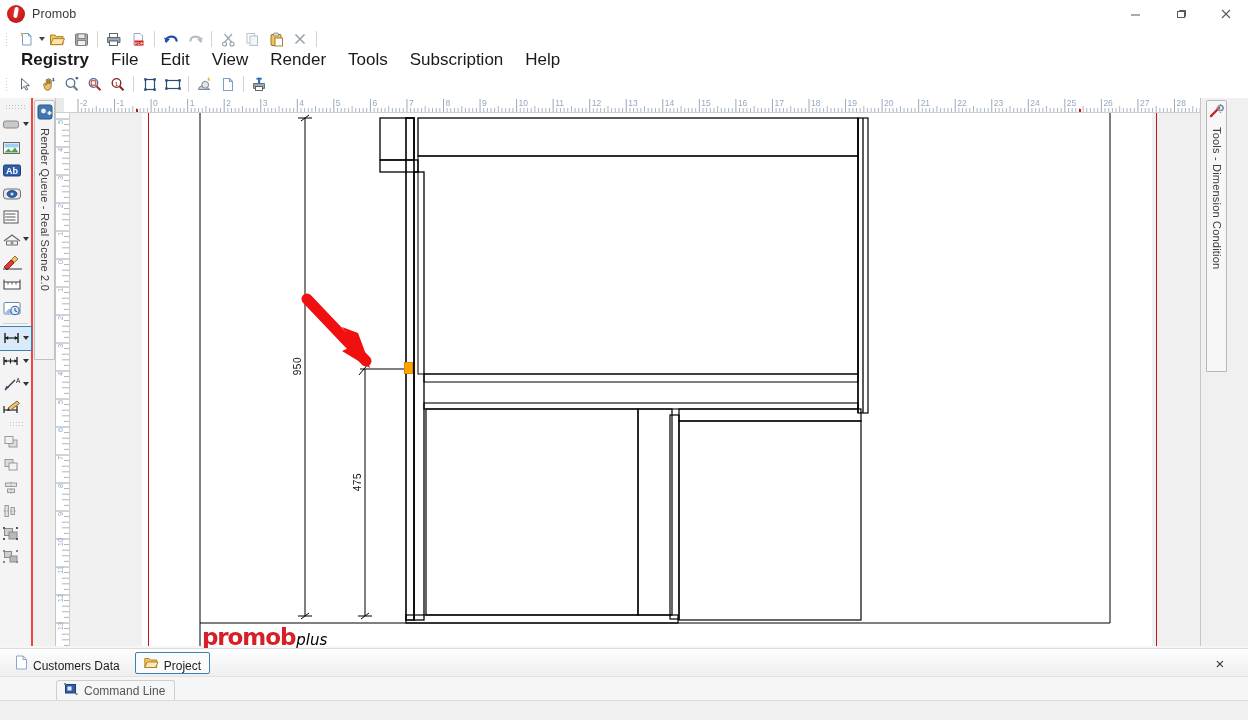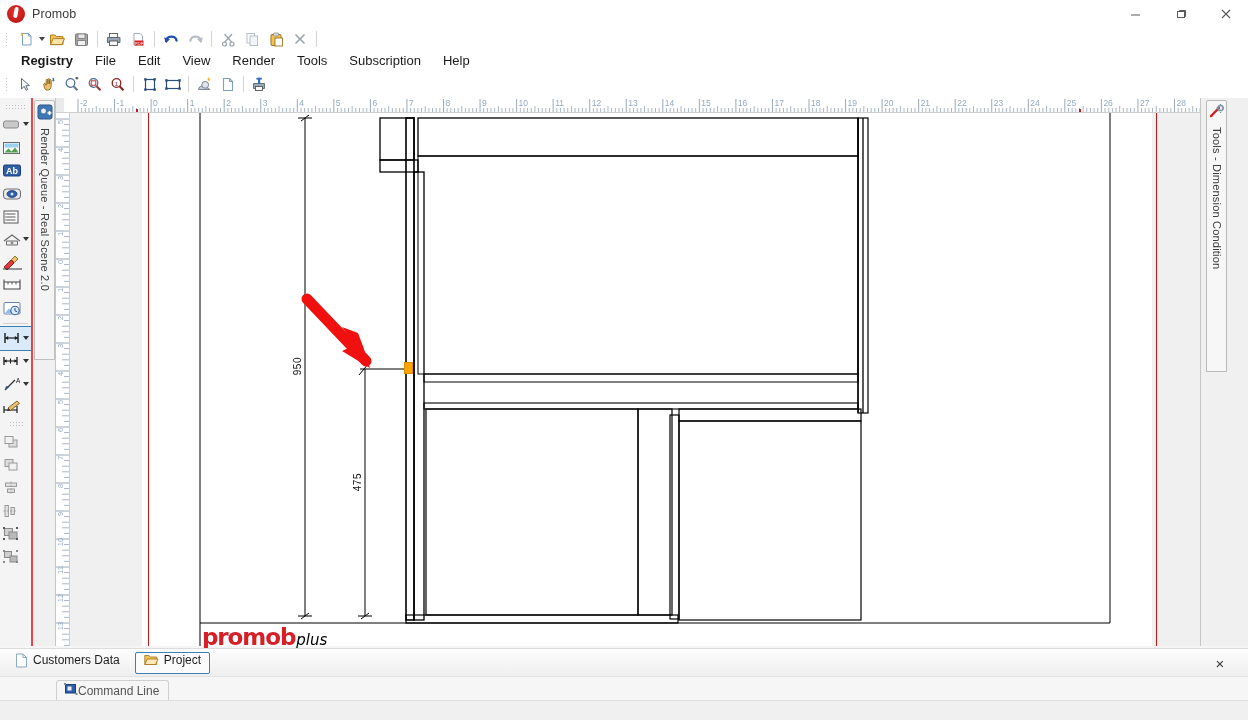--- a/index.html
+++ b/index.html
@@ -67,21 +67,21 @@
     width: 0; height: 0; border-left: 3px solid transparent; border-right: 3px solid transparent;
     border-top: 4px solid #444; margin-left: 1px;
   }
 
   
   .menubar {
     position: absolute; left: 0; top: 50px; width: 1248px; height: 20px;
     background: #ffffff; display: flex; align-items: center; padding-left: 10px;
   }
   .menu-item {
-    font-size: 13px; color: #1a1a1a; padding: 2px 11px; white-space: nowrap;
+    font-size: 17px; color: #1a1a1a; padding: 2px 11px; white-space: nowrap;
   }
   .menu-item.bold { font-weight: bold; }
 
   
   .toolbar2 {
     position: absolute; left: 0; top: 70px; width: 1248px; height: 28px;
     background: #ffffff; display: flex; align-items: center;
   }
   .tbtn2 {
     width: 23px; height: 22px; display: flex; align-items: center; justify-content: center;
@@ -164,39 +164,39 @@
   .svg-draw { position: absolute; left: 0; top: 0; }
 
   
   .tabbar {
     position: absolute; left: 0; top: 648px; width: 1248px; height: 28px;
     background: linear-gradient(#fdfdfd, #efefef);
     border-top: 1px solid #dcdcdc;
     display: flex; align-items: center;
   }
   .tab {
-    display: flex; align-items: flex-start; gap: 5px;
+    display: flex; align-items: flex-end; gap: 5px;
     height: 22px; padding: 0 8px; margin-left: 6px;
     font-size: 12px; color: #1d1d1d; border: 1px solid transparent; border-radius: 2px;
     white-space: nowrap;
   }
   .tab.active { border-color: #3c7fb1; background: #fbfbfb; }
   .tabs-right { position: absolute; right: 56px; top: 0; height: 28px; display: flex; align-items: center; }
   .close-x {
     position: absolute; right: 18px; top: 0; height: 28px; width: 20px;
     display: flex; align-items: center; justify-content: center;
     font-size: 15px; color: #333;
   }
   .tabbar2 {
     position: absolute; left: 0; top: 676px; width: 1248px; height: 24px;
     background: #f6f6f6; border-top: 1px solid #e2e2e2;
     display: flex; align-items: flex-end; padding-left: 56px;
   }
   .tab2 {
-    display: flex; align-items: center; 
+    display: flex; align-items: center; gap: 6px;
     height: 20px; padding: 0 9px 0 7px;
     font-size: 12px; color: #555;
     background: #f6f6f6; border: 1px solid #cfcfcf; border-bottom: none;
     border-radius: 3px 3px 0 0;
   }
   .statusbar {
     position: absolute; left: 0; top: 700px; width: 1248px; height: 20px;
     background: #f0f0f0; border-top: 1px solid #dcdcdc;
   }
 

